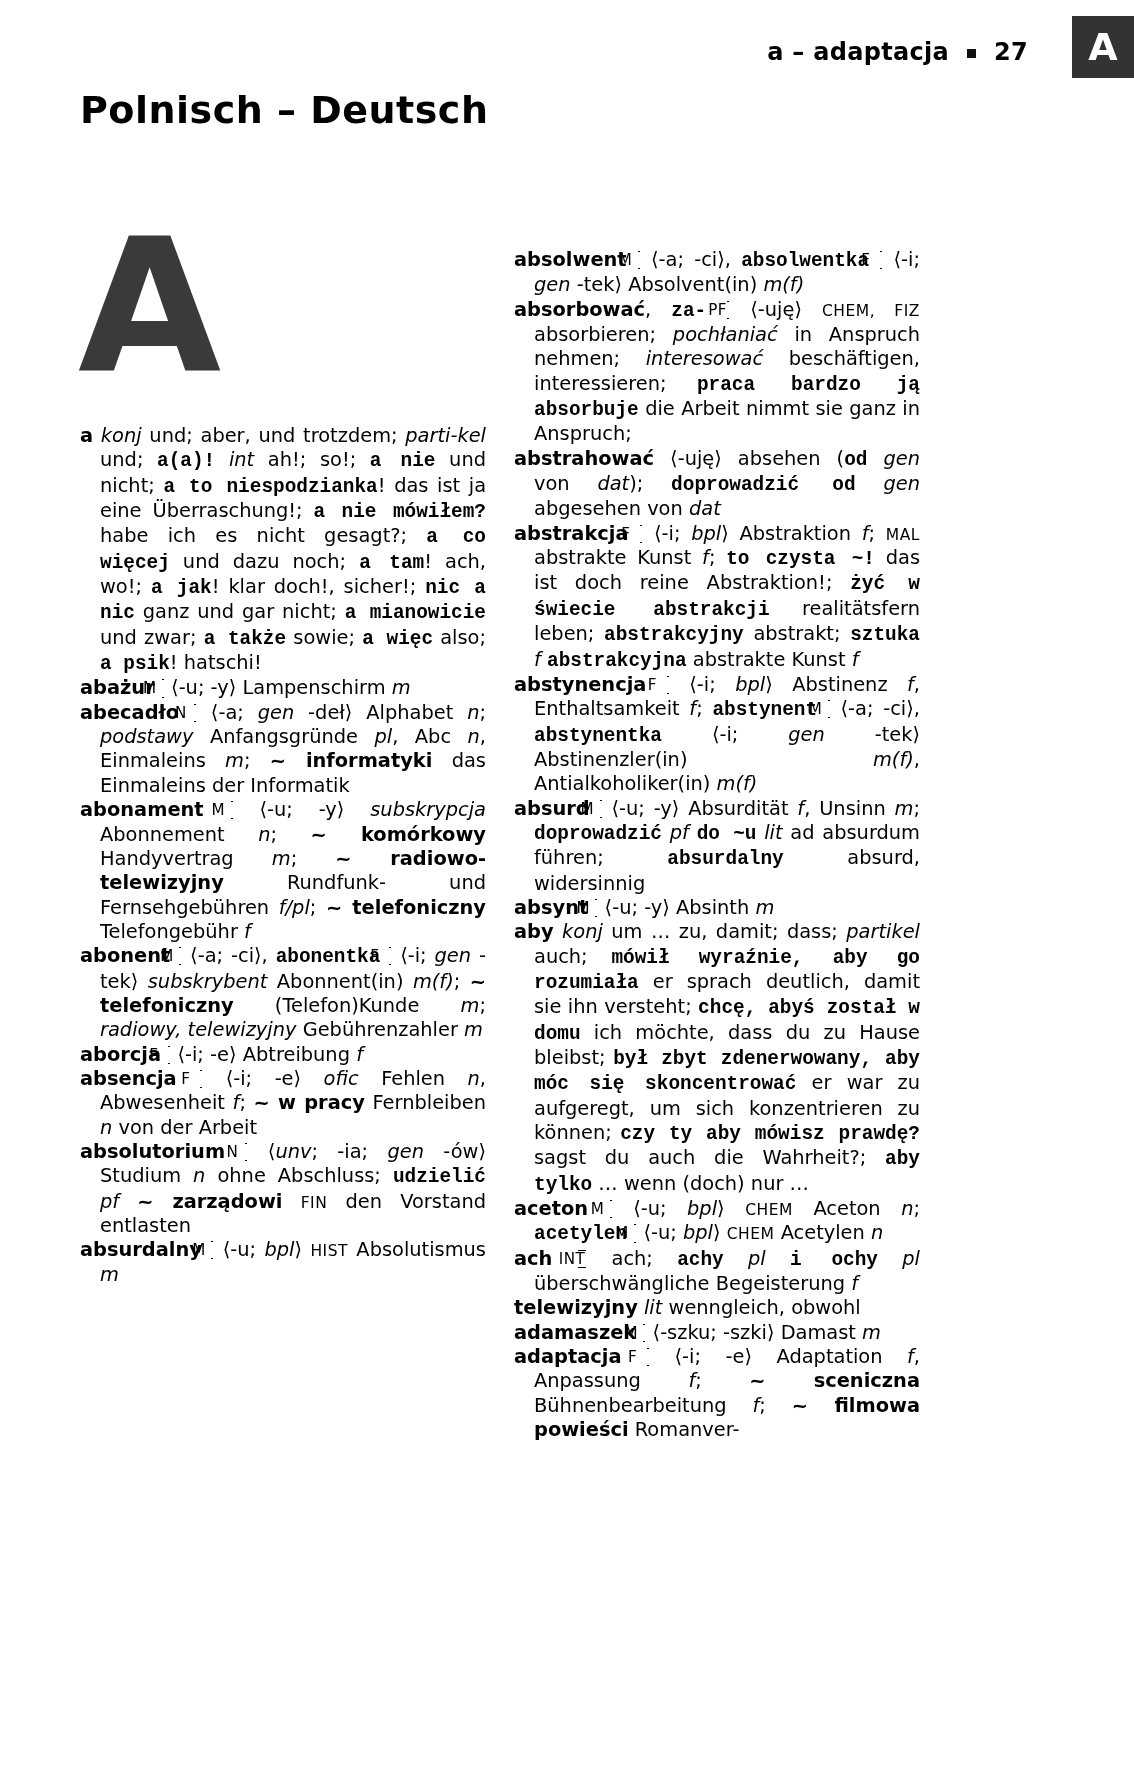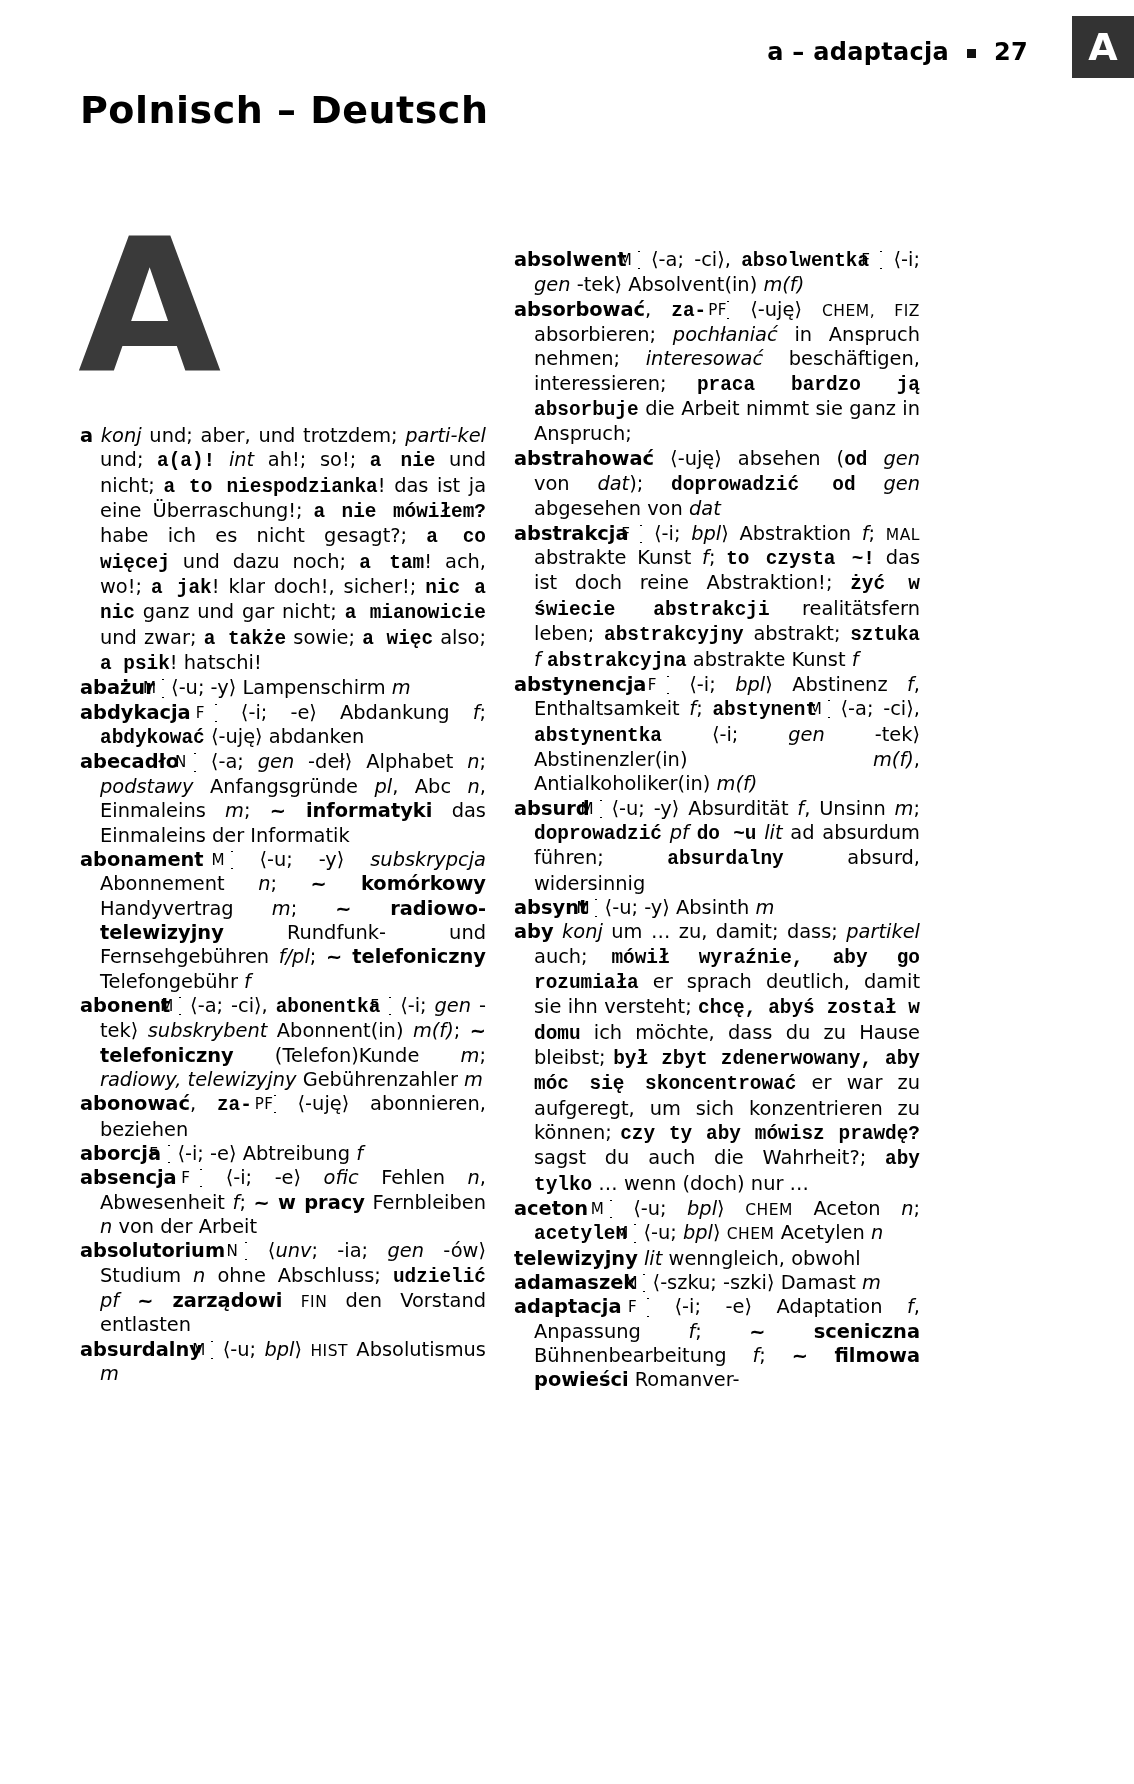--- a/index.html
+++ b/index.html
@@ -146,37 +146,36 @@
 </div>
 
 <div class="page-title">Polnisch – Deutsch</div>
 
 <div class="drop-initial">A</div>
 
 <div class="columns">
   <div class="col col-left">
       <p class="entry"><span class="hw">a</span> <span class="it">konj</span> und; aber, und trotzdem; <span class="it">parti-kel</span> und; <span class="bd">a(a)!</span> <span class="it">int</span> ah!; so!; <span class="bd">a nie</span> und nicht; <span class="bd">a to niespodzianka</span>! das ist ja eine Überraschung!; <span class="bd">a nie mówiłem?</span> habe ich es nicht gesagt?; <span class="bd">a co więcej</span> und dazu noch; <span class="bd">a tam</span>! ach, wo!; <span class="bd">a jak</span>! klar doch!, sicher!; <span class="bd">nic a nic</span> ganz und gar nicht; <span class="bd">a mianowicie</span> und zwar; <span class="bd">a także</span> sowie; <span class="bd">a więc</span> also; <span class="bd">a psik</span>! hatschi!</p>
       <p class="entry"><span class="hw">abażur</span> <span class="gen">M</span> <span class="infl">⟨-u; -y⟩</span> Lampenschirm <span class="it">m</span></p>
-      <p class="entry"><span class="hw">abdykacja</span> <span class="gen">F</span> <span class="infl">⟨-i; -e⟩</span> Abdankung <span class="it">f</span>; <span class="bd">abdykować</span> <span class="infl">⟨-uję⟩</span> abdanken</p>
       <p class="entry"><span class="hw">abecadło</span> <span class="gen">N</span> <span class="infl">⟨-a; <span class="it">gen</span> -deł⟩</span> Alphabet <span class="it">n</span>; <span class="it">podstawy</span> Anfangsgründe <span class="it">pl</span>, Abc <span class="it">n</span>, Einmaleins <span class="it">m</span>; <span class="tilde">~ informatyki</span> das Einmaleins der Informatik</p>
       <p class="entry"><span class="hw">abonament</span> <span class="gen">M</span> <span class="infl">⟨-u; -y⟩</span> <span class="it">subskrypcja</span> Abonnement <span class="it">n</span>; <span class="tilde">~ komórkowy</span> Handyvertrag <span class="it">m</span>; <span class="tilde">~ radiowo-telewizyjny</span> Rundfunk- und Fernsehgebühren <span class="it">f/pl</span>; <span class="tilde">~ telefoniczny</span> Telefongebühr <span class="it">f</span></p>
       <p class="entry"><span class="hw">abonent</span> <span class="gen">M</span> <span class="infl">⟨-a; -ci⟩</span>, <span class="bd">abonentka</span> <span class="gen">F</span> <span class="infl">⟨-i; <span class="it">gen</span> -tek⟩</span> <span class="it">subskrybent</span> Abonnent(in) <span class="it">m(f)</span>; <span class="tilde">~ telefoniczny</span> (Telefon)Kunde <span class="it">m</span>; <span class="it">radiowy, telewizyjny</span> Gebührenzahler <span class="it">m</span></p>
-      <p class="entry"><span class="hw">abonować</span>, <span class="bd">za-</span> <span class="gen">PF</span> <span class="infl">⟨-uję⟩</span> abonnieren, beziehen</p>
       <p class="entry"><span class="hw">aborcja</span> <span class="gen">F</span> <span class="infl">⟨-i; -e⟩</span> Abtreibung <span class="it">f</span></p>
       <p class="entry"><span class="hw">absencja</span> <span class="gen">F</span> <span class="infl">⟨-i; -e⟩</span> <span class="it">ofic</span> Fehlen <span class="it">n</span>, Abwesenheit <span class="it">f</span>; <span class="tilde">~ w pracy</span> Fernbleiben <span class="it">n</span> von der Arbeit</p>
       <p class="entry"><span class="hw">absolutorium</span> <span class="gen">N</span> <span class="infl">⟨<span class="it">unv</span>; -ia; <span class="it">gen</span> -ów⟩</span> Studium <span class="it">n</span> ohne Abschluss; <span class="bd">udzielić</span> <span class="it">pf</span> <span class="tilde">~ zarządowi</span> <span class="sc">FIN</span> den Vorstand entlasten</p>
       <p class="entry"><span class="hw">absurdalny</span> <span class="gen">M</span> <span class="infl">⟨-u; <span class="it">bpl</span>⟩</span> <span class="sc">HIST</span> Absolutismus <span class="it">m</span></p>
     </div>
   <div class="col col-right">
       <p class="entry"><span class="hw">absolwent</span> <span class="gen">M</span> <span class="infl">⟨-a; -ci⟩</span>, <span class="bd">absolwentka</span> <span class="gen">F</span> <span class="infl">⟨-i; <span class="it">gen</span> -tek⟩</span> Absolvent(in) <span class="it">m(f)</span></p>
       <p class="entry"><span class="hw">absorbować</span>, <span class="bd">za-</span> <span class="gen">PF</span> <span class="infl">⟨-uję⟩</span> <span class="sc">CHEM, FIZ</span> absorbieren; <span class="it">pochłaniać</span> in Anspruch nehmen; <span class="it">interesować</span> beschäftigen, interessieren; <span class="bd">praca bardzo ją absorbuje</span> die Arbeit nimmt sie ganz in Anspruch;</p>
       <p class="entry"><span class="hw">abstrahować</span> <span class="infl">⟨-uję⟩</span> absehen (<span class="bd">od</span> <span class="it">gen</span> von <span class="it">dat</span>); <span class="bd">doprowadzić od</span> <span class="it">gen</span> abgesehen von <span class="it">dat</span></p>
       <p class="entry"><span class="hw">abstrakcja</span> <span class="gen">F</span> <span class="infl">⟨-i; <span class="it">bpl</span>⟩</span> Abstraktion <span class="it">f</span>; <span class="sc">MAL</span> abstrakte Kunst <span class="it">f</span>; <span class="bd">to czysta ~!</span> das ist doch reine Abstraktion!; <span class="bd">żyć w świecie abstrakcji</span> realitätsfern leben; <span class="bd">abstrakcyjny</span> abstrakt; <span class="bd">sztuka</span> <span class="it">f</span> <span class="bd">abstrakcyjna</span> abstrakte Kunst <span class="it">f</span></p>
       <p class="entry"><span class="hw">abstynencja</span> <span class="gen">F</span> <span class="infl">⟨-i; <span class="it">bpl</span>⟩</span> Abstinenz <span class="it">f</span>, Enthaltsamkeit <span class="it">f</span>; <span class="bd">abstynent</span> <span class="gen">M</span> <span class="infl">⟨-a; -ci⟩</span>, <span class="bd">abstynentka</span> <span class="infl">⟨-i; <span class="it">gen</span> -tek⟩</span> Abstinenzler(in) <span class="it">m(f)</span>, Antialkoholiker(in) <span class="it">m(f)</span></p>
       <p class="entry"><span class="hw">absurd</span> <span class="gen">M</span> <span class="infl">⟨-u; -y⟩</span> Absurdität <span class="it">f</span>, Unsinn <span class="it">m</span>; <span class="bd">doprowadzić</span> <span class="it">pf</span> <span class="bd">do ~u</span> <span class="it">lit</span> ad absurdum führen; <span class="bd">absurdalny</span> absurd, widersinnig</p>
       <p class="entry"><span class="hw">absynt</span> <span class="gen">M</span> <span class="infl">⟨-u; -y⟩</span> Absinth <span class="it">m</span></p>
       <p class="entry"><span class="hw">aby</span> <span class="it">konj</span> um … zu, damit; dass; <span class="it">partikel</span> auch; <span class="bd">mówił wyraźnie, aby go rozumiała</span> er sprach deutlich, damit sie ihn versteht; <span class="bd">chcę, abyś został w domu</span> ich möchte, dass du zu Hause bleibst; <span class="bd">był zbyt zdenerwowany, aby móc się skoncentrować</span> er war zu aufgeregt, um sich konzentrieren zu können; <span class="bd">czy ty aby mówisz prawdę?</span> sagst du auch die Wahrheit?; <span class="bd">aby tylko</span> … wenn (doch) nur …</p>
       <p class="entry"><span class="hw">aceton</span> <span class="gen">M</span> <span class="infl">⟨-u; <span class="it">bpl</span>⟩</span> <span class="sc">CHEM</span> Aceton <span class="it">n</span>; <span class="bd">acetylen</span> <span class="gen">M</span> <span class="infl">⟨-u; <span class="it">bpl</span>⟩</span> <span class="sc">CHEM</span> Acetylen <span class="it">n</span></p>
+      <p class="entry"><span class="hw">ach</span> <span class="gen">INT</span> ach; <span class="bd">achy</span> <span class="it">pl</span> <span class="bd">i ochy</span> <span class="it">pl</span> überschwängliche Begeisterung <span class="it">f</span></p>
       <p class="entry"><span class="hw">telewizyjny</span> <span class="it">lit</span> wenngleich, obwohl</p>
       <p class="entry"><span class="hw">adamaszek</span> <span class="gen">M</span> <span class="infl">⟨-szku; -szki⟩</span> Damast <span class="it">m</span></p>
       <p class="entry"><span class="hw">adaptacja</span> <span class="gen">F</span> <span class="infl">⟨-i; -e⟩</span> Adaptation <span class="it">f</span>, Anpassung <span class="it">f</span>; <span class="tilde">~ sceniczna</span> Bühnenbearbeitung <span class="it">f</span>; <span class="tilde">~ filmowa powieści</span> Romanver-</p>
     </div>
 </div>
 
 </body></html>

